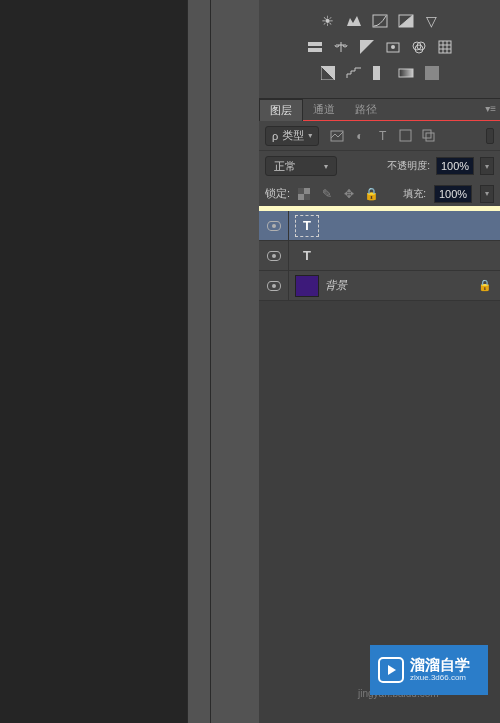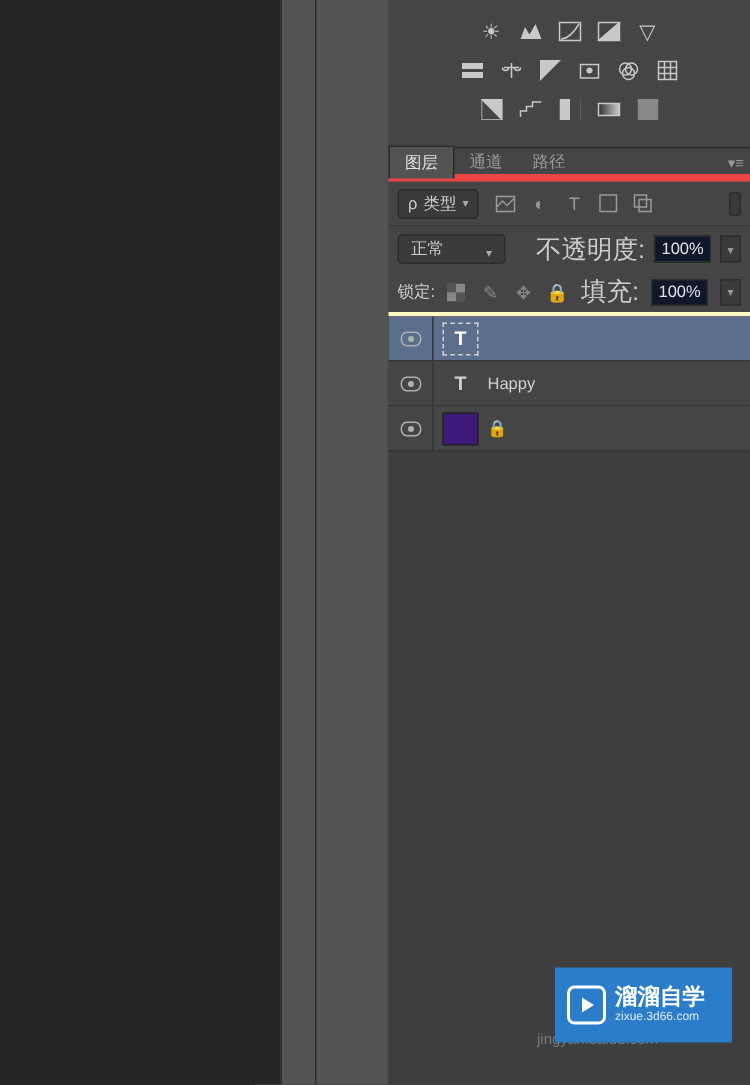--- a/index.html
+++ b/index.html
@@ -6,40 +6,40 @@
 body { background: #454545; width: 500px; height: 723px; overflow: hidden; position: relative; }
 .canvas-area { position: absolute; left: 0; top: 0; width: 187px; height: 723px; background: #252525; }
 .canvas-strip { position: absolute; left: 187px; top: 0; width: 24px; height: 723px; background: #535353; border-left: 1px solid #2a2a2a; border-right: 1px solid #2a2a2a; }
 .divider-v { position: absolute; left: 211px; top: 0; width: 48px; height: 723px; background: #535353; }
 .panels { position: absolute; left: 259px; top: 0; right: 0; height: 723px; background: #454545; display: flex; flex-direction: column; }
 
 .adjust-panel { background: #454545; padding: 8px 0 12px; border-bottom: 1px solid #2c2c2c; }
 .adjust-row { display: flex; justify-content: center; gap: 8px; padding: 4px 0; }
 .adj-icon { width: 18px; height: 18px; display: flex; align-items: center; justify-content: center; color: #c8c8c8; font-size: 14px; }
 
-.tabs { display: flex; align-items: center; background: #454545; height: 22px; border-bottom: 5px solid #ef4444; position: relative; }
+.tabs { display: flex; align-items: center; background: #454545; height: 22px; border-bottom: 1px solid #ef4444; position: relative; }
 .tab { padding: 3px 10px; font-size: 11px; color: #999; cursor: pointer; }
 .tab.active { background: #535353; color: #e0e0e0; border-top: 1px solid #2c2c2c; border-left: 1px solid #2c2c2c; border-right: 1px solid #2c2c2c; }
 .tab-menu { position: absolute; right: 4px; top: 4px; color: #999; font-size: 10px; }
 
 .layers-panel { background: #454545; display: flex; flex-direction: column; flex: 1; }
 .filter-row { display: flex; align-items: center; padding: 4px 6px; gap: 4px; height: 30px; border-bottom: 1px solid #383838; }
 .kind-select { display: flex; align-items: center; background: #3a3a3a; border: 1px solid #2c2c2c; border-radius: 3px; padding: 2px 6px; height: 20px; color: #ccc; font-size: 11px; gap: 4px; }
 .arrow-down { font-size: 8px; color: #aaa; }
 .filter-icons { display: flex; gap: 8px; margin-left: 6px; }
 .filter-icon { width: 15px; height: 15px; display: flex; align-items: center; justify-content: center; color: #999; font-size: 12px; }
 .filter-switch { margin-left: auto; width: 8px; height: 16px; background: #3a3a3a; border: 1px solid #2c2c2c; border-radius: 2px; }
 
 .blend-row { display: flex; align-items: center; padding: 4px 6px; height: 30px; gap: 6px; }
-.blend-select { background: #3a3a3a; border: 1px solid #2c2c2c; border-radius: 3px; padding: 2px 8px; height: 20px; color: #ccc; font-size: 11px; display: flex; align-items: flex-end; gap: 28px; flex: 0 0 auto; }
-.opacity-label { color: #ccc; font-size: 17px; margin-left: auto; }
+.blend-select { background: #3a3a3a; border: 1px solid #2c2c2c; border-radius: 3px; padding: 2px 8px; height: 20px; color: #ccc; font-size: 11px; display: flex; align-items: center; gap: 28px; flex: 0 0 auto; }
+.opacity-label { color: #ccc; font-size: 10px; margin-left: auto; }
 .pct-box { background: #0f172a; border: 1px solid #2c2c2c; color: #e0e0e0; font-size: 11px; padding: 2px 4px; width: 38px; text-align: right; }
 .pct-btn { background: #3a3a3a; border: 1px solid #2c2c2c; width: 14px; height: 18px; display: flex; align-items: center; justify-content: center; color: #999; font-size: 8px; }
 
-.lock-row { display: flex; align-items: center; padding: 4px 6px; height: 30px; gap: 8px; border-bottom: 3px solid #fef9c3; }
+.lock-row { display: flex; align-items: center; padding: 4px 6px; height: 30px; gap: 8px; border-bottom: 5px solid #fef9c3; }
 .lock-label { color: #ccc; font-size: 11px; }
 .lock-icon { color: #888; font-size: 12px; width: 14px; text-align: center; }
 
 .layers-list { flex: 1; background: #3e3e3e; overflow: auto; }
 .layer-row { display: flex; align-items: center; height: 30px; border-bottom: 1px solid #353535; background: #454545; }
 .layer-row.selected { background: #5b6e8c; }
 .eye-col { width: 30px; display: flex; justify-content: center; align-items: center; border-right: 1px solid #353535; height: 100%; }
 .eye-icon { width: 14px; height: 10px; border: 1px solid #b0b0b0; border-radius: 60% / 100%; position: relative; }
 .eye-icon::after { content: ""; position: absolute; width: 4px; height: 4px; background: #b0b0b0; border-radius: 50%; left: 4px; top: 2px; }
 .thumb { width: 24px; height: 22px; margin: 0 6px; display: flex; align-items: center; justify-content: center; font-size: 13px; font-weight: bold; }
@@ -241,27 +241,27 @@
         <div class="eye-col">
             <span class="eye-icon"></span>
           </div>
         <div class="thumb text">T</div>
       </div>
       <div class="layer-row">
         <div class="eye-col">
             <span class="eye-icon"></span>
           </div>
         <div class="thumb text-plain">T</div>
-        <span class="layer-name">Happy</span>
       </div>
       <div class="layer-row">
         <div class="eye-col">
             <span class="eye-icon"></span>
           </div>
         <div class="thumb swatch"></div>
+        <span class="layer-name italic">背景</span>
         <span class="lock-badge">🔒</span>
       </div>
     </div>
 
   </div>
 </div>
 
 <div class="watermark-text">jingyan.baidu.com</div>
 <div class="logo-badge">
   <div class="logo-play"></div>

